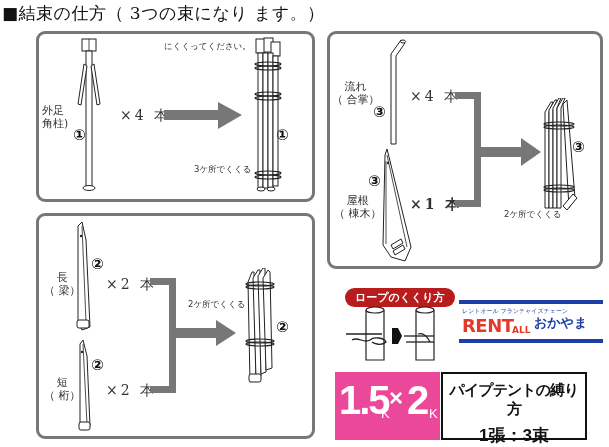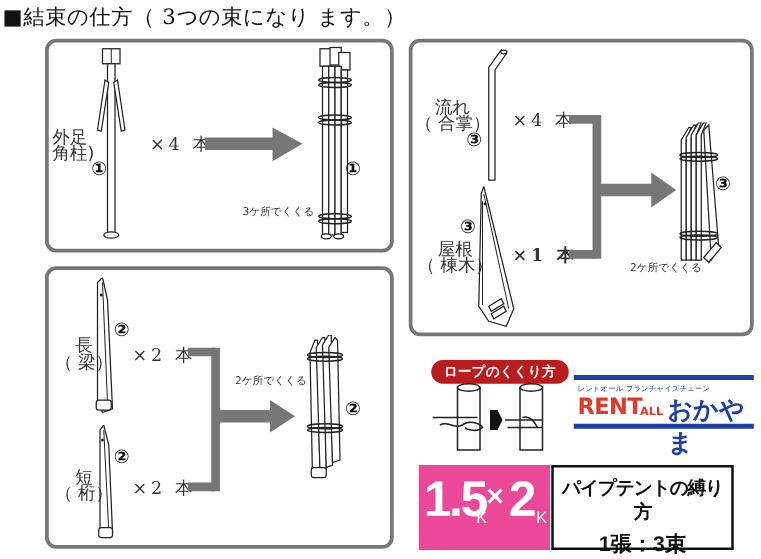--- a/index.html
+++ b/index.html
@@ -1,31 +1,31 @@
 <!DOCTYPE html>
 <html><head>
 <meta charset="utf-8">
 <style>
   html, body { margin: 0; padding: 0; background: #ffffff; }
   body { width: 609px; height: 447px; position: relative; overflow: hidden;
          font-family: "DejaVu Sans", sans-serif; color: #222; }
   .abs { position: absolute; }
   .title { left: 2px; top: 2px; font-family: "DejaVu Serif", serif; font-size: 17px; color: #111; white-space: nowrap; letter-spacing: 0.5px; }
   .panel { border: 3px solid #777; border-radius: 9px; background: #fff; box-sizing: border-box; }
-  .lbl { font-size: 14px; color: #333; line-height: 13px; white-space: nowrap; }
+  .lbl { font-size: 11px; color: #333; line-height: 13px; white-space: nowrap; }
   .mult { font-family: "DejaVu Serif", serif; font-size: 14px; color: #333; white-space: nowrap; letter-spacing: 3px; }
   .small { font-size: 8.5px; color: #333; white-space: nowrap; }
   .note { font-size: 8.5px; line-height: 13px; color: #333; white-space: nowrap; }
   .num { font-weight: bold; font-size: 15px; color: #111; }
   .rope-title { background: #b91c1c; color: #fff; font-weight: bold; font-size: 11px; border-radius: 10px; padding: 2px 10px; white-space: nowrap; }
   .logo { border-top: 4px solid #1d3fa5; border-bottom: 4px solid #1d3fa5; background: #fff; box-sizing: border-box; }
   .logo-sub { font-size: 6px; color: #1d3fa5; white-space: nowrap; }
   .logo-rent { font-family: "DejaVu Sans", sans-serif; font-weight: 900; font-size: 18px; color: #e23a2a; letter-spacing: -0.5px; }
   .logo-all { font-weight: 900; font-size: 9px; color: #e23a2a; }
-  .logo-oka { font-weight: 900; font-size: 20px; color: #1d3fa5; }
+  .logo-oka { font-weight: 900; font-size: 13px; color: #1d3fa5; }
   .size-box { background: #ec4899; color: #fff; font-family: "Liberation Sans", sans-serif; font-weight: bold; }
   .name-box { border: 2px solid #111; background: #fff; box-sizing: border-box; text-align: center; font-family: "Liberation Sans", sans-serif; font-weight: bold; color: #111; }
 </style>
 </head>
 <body>
 
 <div class="abs title">■結束の仕方（ 3つの束になり ます。）</div>
 
 <div class="abs panel" style="left:36px; top:31px; width:279px; height:171px;"></div>
 <svg class="abs" style="left:70px; top:36px;" width="40" height="158" viewBox="0 0 40 158">
@@ -44,20 +44,21 @@
   <div>外足</div>
   <div>角柱)</div>
 </div>
 <div class="abs num" style="left:73px; top:126px;">①</div>
 <div class="abs mult" style="left:120px; top:107px;">×4 本</div>
 <svg class="abs" style="left:164px; top:101px;" width="80" height="30" viewBox="0 0 80 30">
   <rect x="0" y="9" width="56" height="10" fill="#777"></rect>
   <polygon points="54,1 78,14 54,28" fill="#777"></polygon>
 </svg>
 <div class="abs note" style="left:164px; top:40px;">
+  <div>にくくってください。</div>
 </div>
 <svg class="abs" style="left:252px; top:36px;" width="34" height="158" viewBox="0 0 34 158">
   <rect x="4" y="3" width="9" height="14" fill="#fff" stroke="#222"></rect>
   <rect x="12" y="2" width="9" height="14" fill="#fff" stroke="#222"></rect>
   <rect x="19" y="6" width="9" height="14" fill="#fff" stroke="#222"></rect>
   <rect x="6" y="17" width="5" height="135" fill="#fff" stroke="#222"></rect>
   <rect x="11" y="17" width="5" height="135" fill="#fff" stroke="#222"></rect>
   <rect x="16" y="17" width="5" height="135" fill="#fff" stroke="#222"></rect>
   <rect x="21" y="20" width="5" height="130" fill="#fff" stroke="#222"></rect>
   <g stroke="#222" stroke-width="1.2" fill="none">

